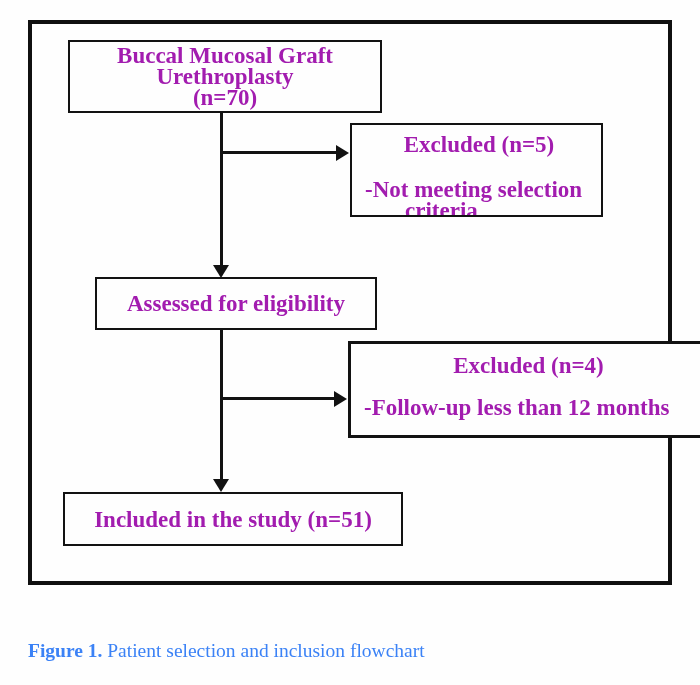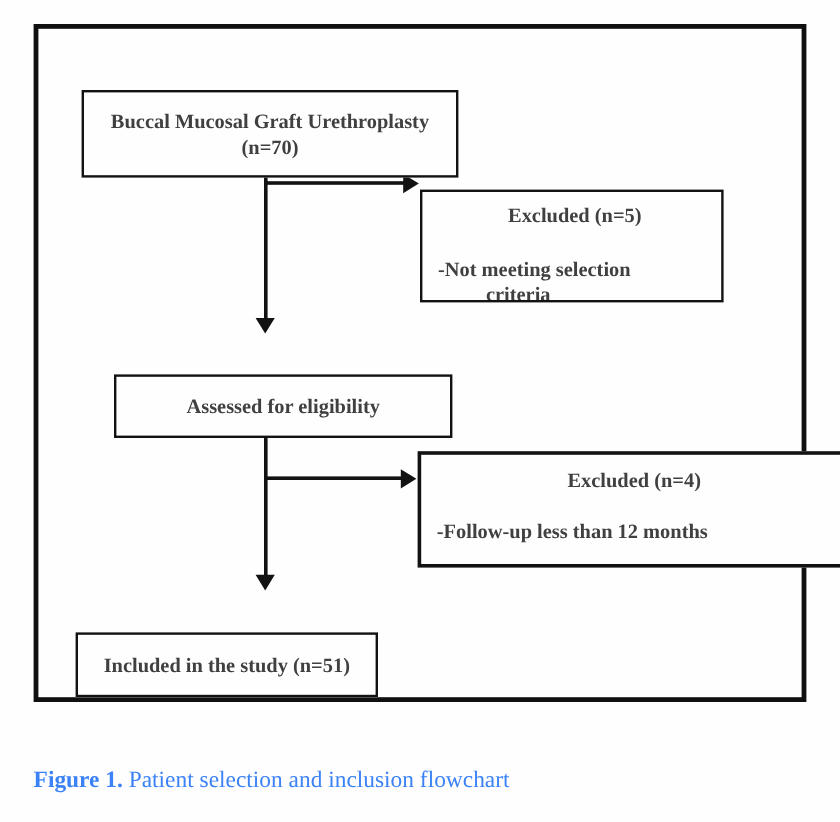--- a/index.html
+++ b/index.html
@@ -25,37 +25,36 @@
     border: 4px solid #101010;
     box-sizing: border-box;
     background: #fefefe;
   }
   .fbox {
     position: absolute;
     border: 2px solid #121212;
     box-sizing: border-box;
     background: #fefefe;
     font-weight: bold;
-    font-size: 17px;
+    font-size: 23px;
     line-height: 21px;
-    color: #404040;
-    margin-top: 35px;
+    color: #a21caf;
   }
   .fbox.centered {
     display: flex;
     flex-direction: column;
     align-items: center;
     justify-content: center;
     text-align: center;
   }
   .box-enrollment { left: 68px;  top: 40px;  width: 314px; height: 73px; }
   .box-excluded1  { left: 350px; top: 123px; width: 253px; height: 94px; padding: 9px 8px 0 13px; overflow: hidden; }
   .box-assessed   { left: 95px;  top: 277px; width: 282px; height: 53px; }
   .box-excluded2  { left: 348px; top: 341px; width: 356px; height: 97px; padding: 11px 8px 0 13px; border-width: 3px; overflow: hidden; }
-  .box-included   { left: 63px;  top: 492px; width: 252px; height: 54px; }
+  .box-included   { left: 63px;  top: 492px; width: 340px; height: 54px; }
   .excl-title   { margin: 0 0 24px 0; text-align: center; }
   .excl-line    { margin: 0; }
   .excl-indent  { margin: 0 0 0 40px; }
   .box-excluded2 .excl-title { margin-bottom: 21px; }
 
   .vline {
     position: absolute;
     width: 3px;
     background: #121212;
   }

